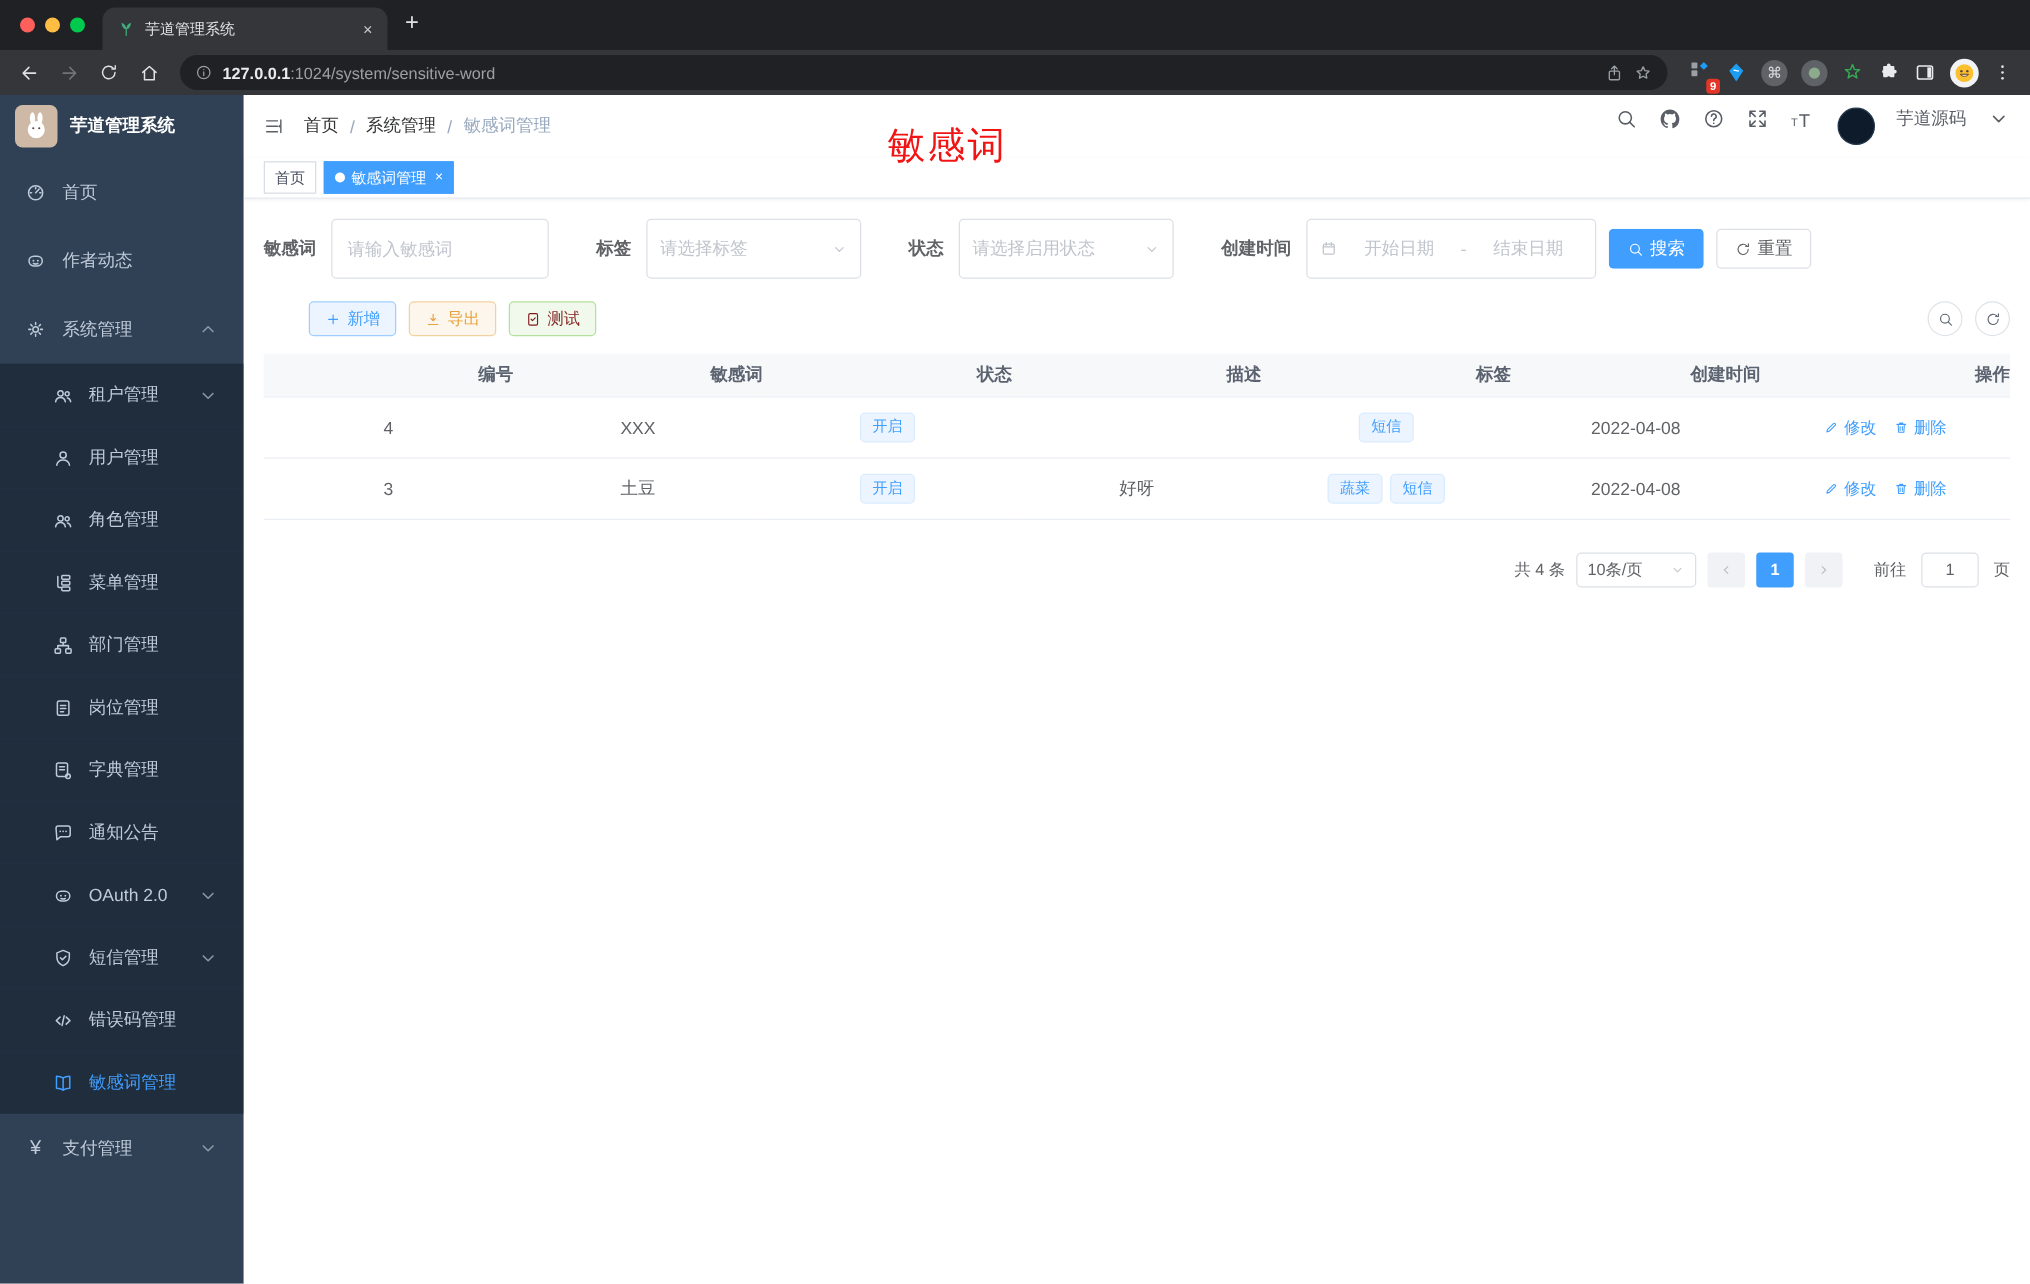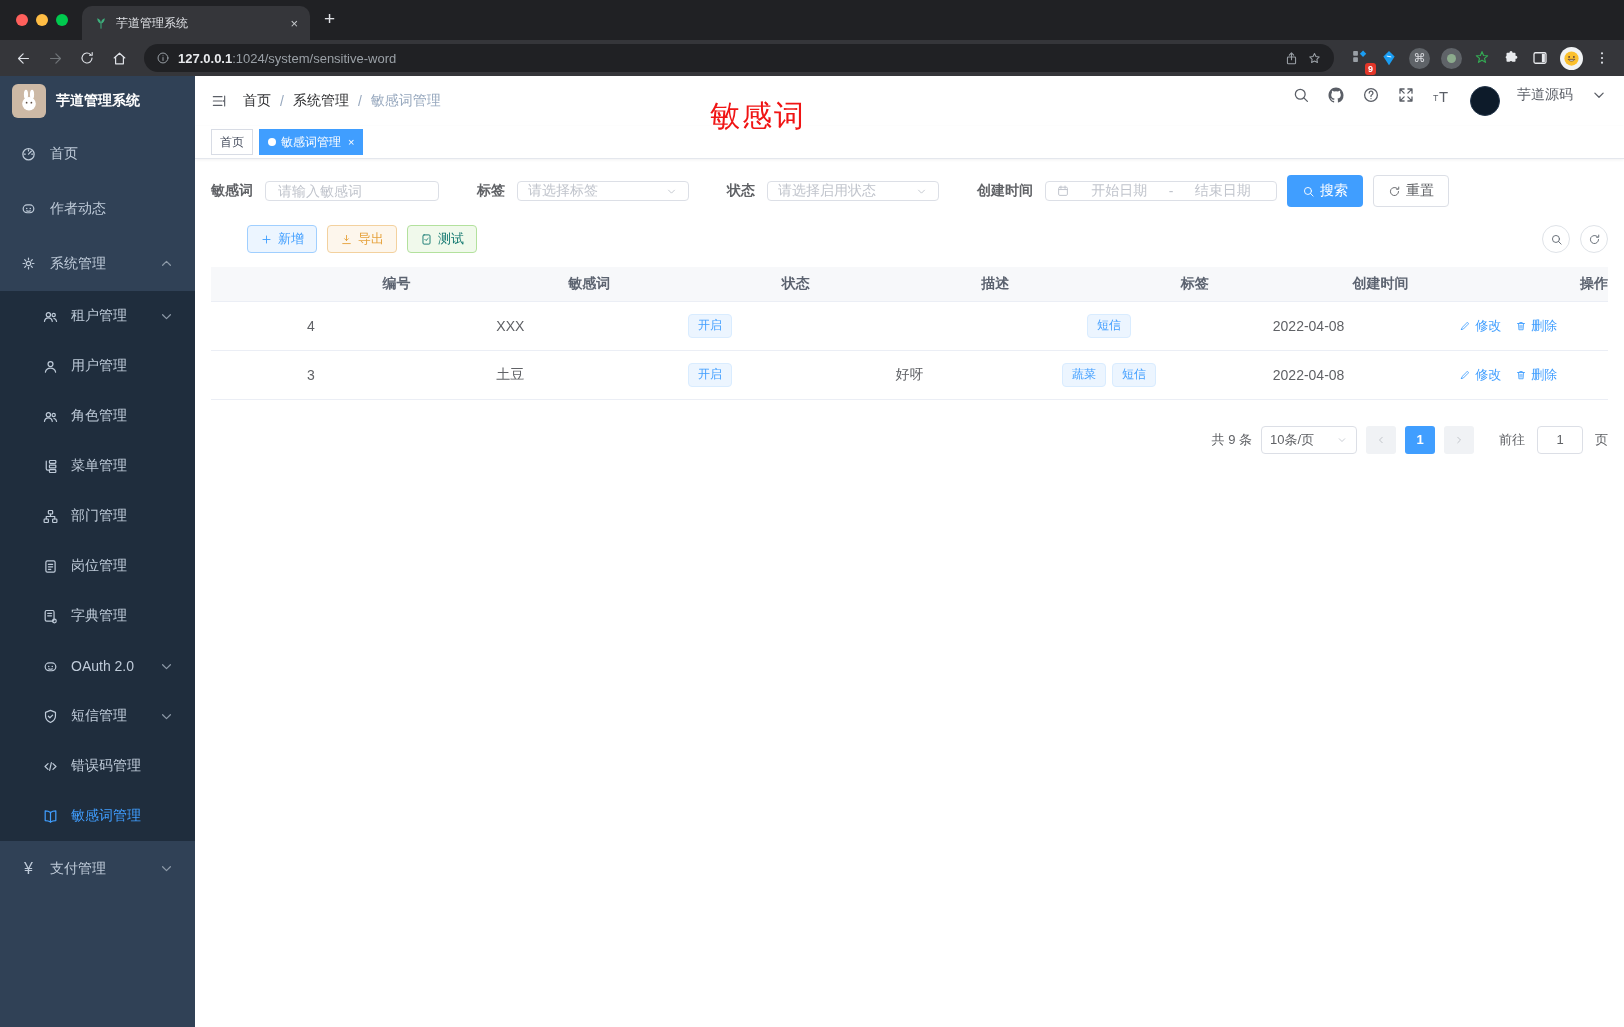--- a/index.html
+++ b/index.html
@@ -73,41 +73,41 @@
   .tagv.active { background:#409eff; border-color:#409eff; color:#fff; }
   .tagdot { width:8px; height:8px; border-radius:50%; background:#fff; }
   .tagx { font-size:11px; margin-left:2px; }
 
   .content { flex:1; padding:16px; }
 
   
   .filters { display:flex; align-items:center; flex-wrap:nowrap; }
   .fitem { display:flex; align-items:center; margin-right:38px; }
   .flabel { font-size:14px; font-weight:700; color:#606266; margin-right:12px; white-space:nowrap; }
-  .ctrl { height:20px; border:1px solid #dcdfe6; border-radius:4px; background:#fff; font-size:14px; }
+  .ctrl { height:48px; border:1px solid #dcdfe6; border-radius:4px; background:#fff; font-size:14px; }
   input.ctrl { width:174px; padding:0 12px; color:#606266; outline:none; }
   input.ctrl::placeholder { color:#c0c4cc; }
   .sel { width:172px; display:flex; align-items:center; justify-content:space-between; padding:0 10px; color:#c0c4cc; cursor:pointer; }
   .sel .chev { width:13px; height:13px; color:#c0c4cc; }
   .daterange { width:232px; display:flex; align-items:center; padding:0 10px; gap:6px; color:#c0c4cc; cursor:pointer; }
   .daterange .dtxt { flex:1; text-align:center; }
   .daterange svg.ic { color:#c0c4cc; width:14px; height:14px; }
   .btn { height:32px; border-radius:4px; font-size:14px; display:inline-flex; align-items:center; gap:5px;
     padding:0 14px; border:1px solid transparent; cursor:pointer; white-space:nowrap; background:#fff; }
   .btn svg.ic { width:13px; height:13px; }
   .btn-primary { background:#409eff; color:#fff; }
   .btn-default { border-color:#dcdfe6; color:#606266; }
   .fitem.tight { margin-right:10px; }
 
   
   .actions { margin-top:18px; display:flex; align-items:center;padding-left:36px; }
   .btn-sm { height:28px; padding:0 12px; font-size:13px; border-radius:4px; }
   .btn-add { background:#ecf5ff; border-color:#a0cfff; color:#409eff; }
   .btn-export { background:#fdf6ec; border-color:#f3d19e; color:#e6a23c; }
-  .btn-test { background:#f0f9eb; border-color:#b3e19d; color:#0f766e;text-align:center; }
+  .btn-test { background:#f0f9eb; border-color:#b3e19d; color:#7f1d1d;text-align:center; }
   .actions .gap { width:10px; }
   .act-right { margin-left:auto; display:flex; gap:10px; }
   .circle-btn { width:28px; height:28px; border-radius:50%; border:1px solid #dfe3e8; background:#fff;
     color:#5f6670; display:flex; align-items:center; justify-content:center; cursor:pointer; }
   .circle-btn svg.ic { width:13px; height:13px; }
 
   
   table.grid { margin-top:14px; width:100%; border-collapse:collapse; table-layout:fixed;
     font-size:14px; color:#606266; }
   .grid th { height:34px; background:#f7f8fa; color:#5c6370; font-weight:700; text-align:right;
@@ -488,20 +488,26 @@
         <svg class="ic">
             <use href="#i-post"></use>
           </svg>
         <span>岗位管理</span>
       </div>
       <div class="mi">
         <svg class="ic">
             <use href="#i-dict"></use>
           </svg>
         <span>字典管理</span>
+      </div>
+      <div class="mi">
+        <svg class="ic">
+            <use href="#i-notice"></use>
+          </svg>
+        <span>通知公告</span>
       </div>
       <div class="mi">
         <svg class="ic">
             <use href="#i-robot"></use>
           </svg>
         <span>OAuth 2.0</span>
         <svg class="ic chev">
             <use href="#i-chev-down"></use>
           </svg>
       </div>
@@ -730,21 +736,21 @@
                     </svg>
                     <span>删除</span>
                   </span>
               </span>
             </td>
           </tr>
         </tbody>
       </table>
 
       <div class="pager">
-        <span>共 9 条</span>
+        <span>共 4 条</span>
         <div class="psel">
           <span>10条/页</span>
           <svg class="ic chev">
               <use href="#i-chev-down"></use>
             </svg>
         </div>
         <span class="pbtn">
             <svg class="ic">
               <use href="#i-chev-left"></use>
             </svg>

